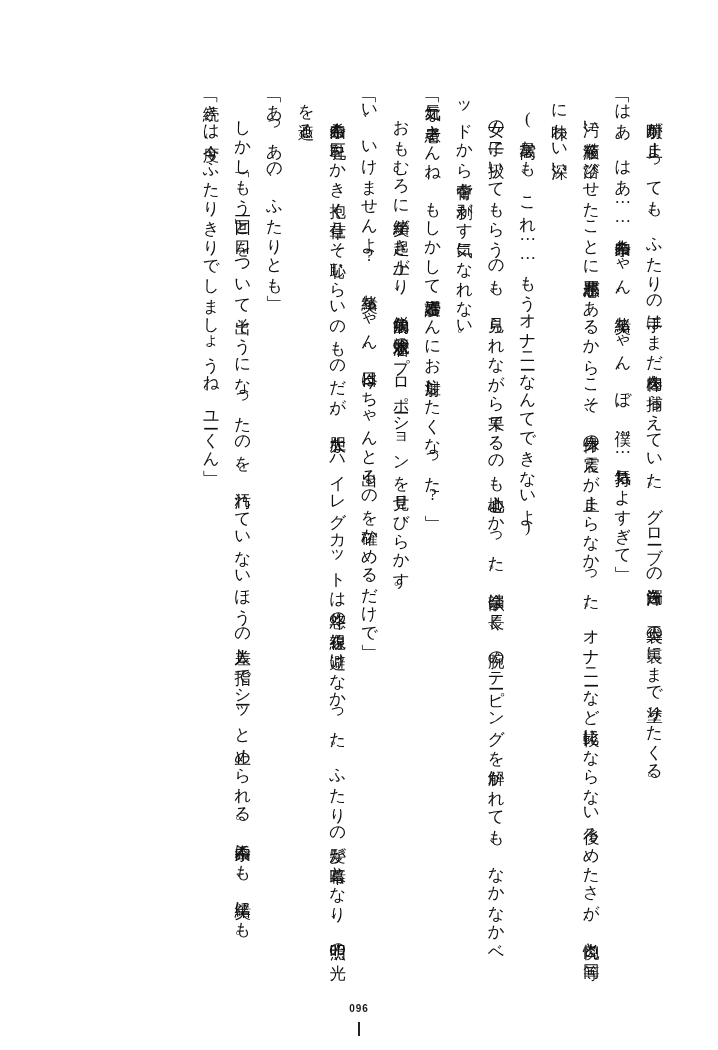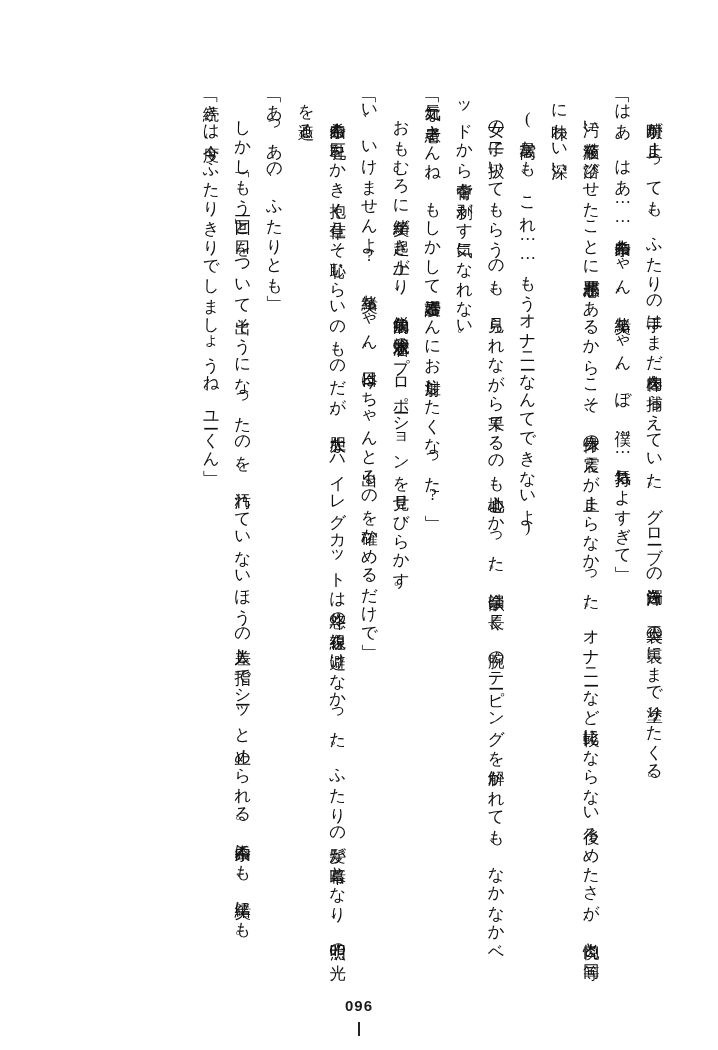--- a/index.html
+++ b/index.html
@@ -46,21 +46,21 @@
   .text-block p.indent {
     text-indent: 1em;
   }
   .page-number {
     position: absolute;
     bottom: 36px;
     left: 0;
     right: 0;
     text-align: center;
     font-family: "Liberation Sans", sans-serif;
-    font-size: 15px;
+    font-size: 10px;
     letter-spacing: 1px;
     color: #1a1a1a;
     font-weight: bold;
   }
   .spine-mark {
     position: absolute;
     bottom: 14px;
     left: 50%;
     transform: translateX(-50%);
     width: 2px;

